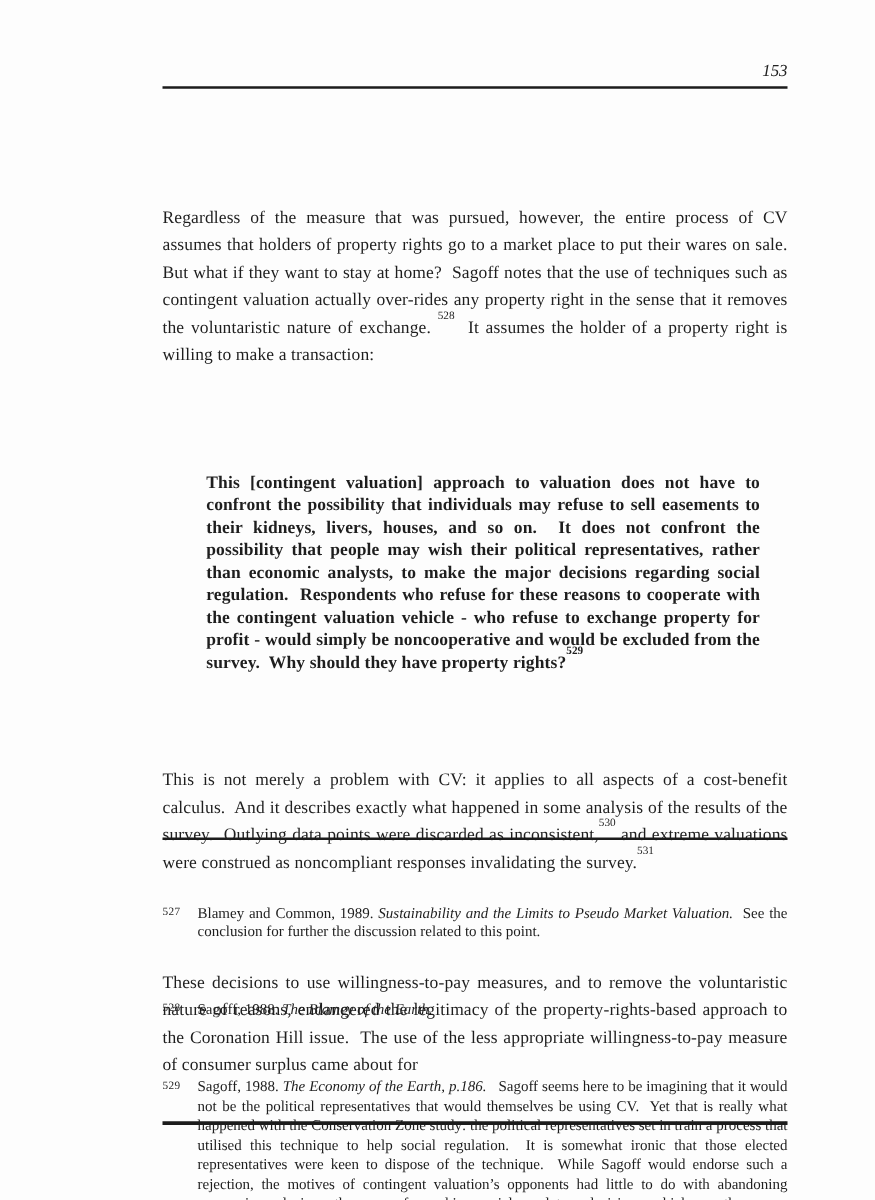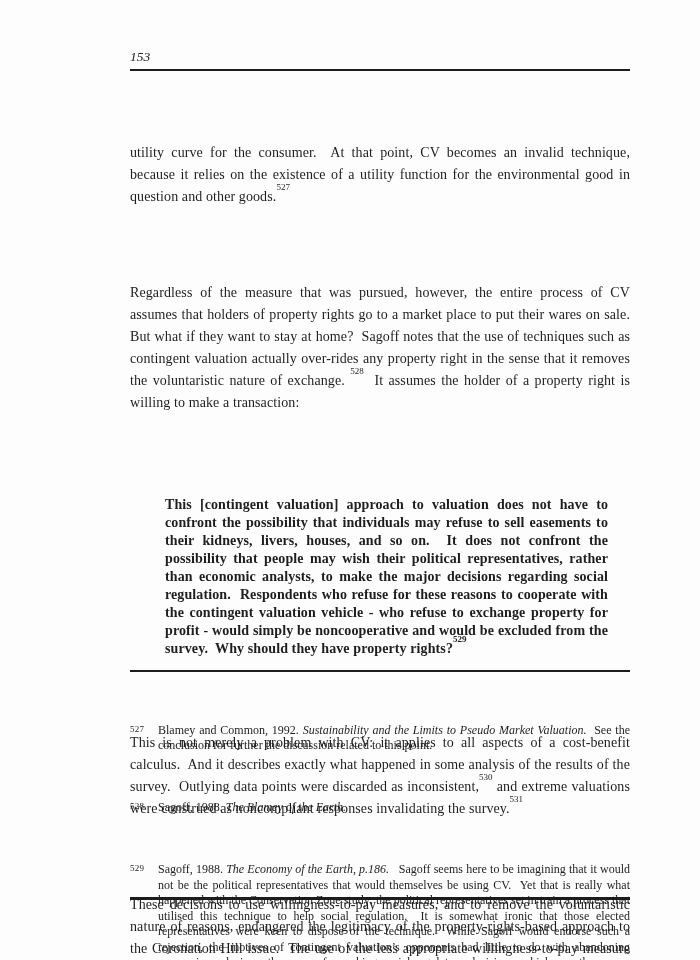--- a/index.html
+++ b/index.html
@@ -10,20 +10,21 @@
     background: #fdfdfd;
     color: #1e1e1e;
     font-family: "Liberation Serif", "DejaVu Serif", serif;
     overflow: hidden;
   }
   .page-number {
     position: absolute;
     top: 49px;
     left: 130px;
     width: 500px;
+    text-align: right;
     font-style: italic;
     font-size: 13.5px;
     color: #222;
   }
   .rule { position: absolute; left: 130px; width: 500px; background: #1c1c1c; }
   .rule-top { top: 69px; height: 2px; }
   .rule-fn { top: 670px; height: 1.5px; }
   .rule-bottom { top: 897px; height: 2.5px; }
 
   .body-block {
@@ -75,37 +76,36 @@
 </head>
 <body>
 
 <div class="page">
 
   <div class="page-number">153</div>
   <div class="rule rule-top"></div>
 
   <div class="body-block">
 
-    <p class="para"><span>utility curve for the consumer.  At that point, CV becomes an invalid technique, because it relies on the existence of a utility function for the environmental good in question and other goods.</span><sup class="fnref">527</sup></p>
 
     <p class="para"><span>Regardless of the measure that was pursued, however, the entire process of CV assumes that holders of property rights go to a market place to put their wares on sale.  But what if they want to stay at home?  Sagoff notes that the use of techniques such as contingent valuation actually over-rides any property right in the sense that it removes the voluntaristic nature of exchange. </span><sup class="fnref">528</sup><span>  It assumes the holder of a property right is willing to make a transaction:</span></p>
 
     <div class="quote"><span>This [contingent valuation] approach to valuation does not have to confront the possibility that individuals may refuse to sell easements to their kidneys, livers, houses, and so on.  It does not confront the possibility that people may wish their political representatives, rather than economic analysts, to make the major decisions regarding social regulation.  Respondents who refuse for these reasons to cooperate with the contingent valuation vehicle - who refuse to exchange property for profit - would simply be noncooperative and would be excluded from the survey.  Why should they have property rights?</span><sup class="fnref">529</sup></div>
 
     <p class="para"><span>This is not merely a problem with CV: it applies to all aspects of a cost-benefit calculus.  And it describes exactly what happened in some analysis of the results of the survey.  Outlying data points were discarded as inconsistent,</span><sup class="fnref">530</sup><span> and extreme valuations were construed as noncompliant responses invalidating the survey.</span><sup class="fnref">531</sup></p>
 
     <p class="para"><span>These decisions to use willingness-to-pay measures, and to remove the voluntaristic nature of reasons, endangered the legitimacy of the property-rights-based approach to the Coronation Hill issue.  The use of the less appropriate willingness-to-pay measure of consumer surplus came about for</span></p>
 
   </div>
 
   <div class="rule rule-fn"></div>
 
   <div class="footnotes">
 
-    <div class="fn"><span class="fn-num">527</span><span>Blamey and Common, 1992. </span><i>Sustainability and the Limits to Pseudo Market Valuation.</i><span>  See the conclusion for further the discussion related to this point.</span></div>
+    <div class="fn"><span class="fn-num">527</span><span>Blamey and Common, 1989. </span><i>Sustainability and the Limits to Pseudo Market Valuation.</i><span>  See the conclusion for further the discussion related to this point.</span></div>
 
     <div class="fn"><span class="fn-num">528</span><span>Sagoff, 1988. </span><i>The Blamey of the Earth.</i><span></span></div>
 
     <div class="fn"><span class="fn-num">529</span><span>Sagoff, 1988. </span><i>The Economy of the Earth, p.186.</i><span>   Sagoff seems here to be imagining that it would not be the political representatives that would themselves be using CV.  Yet that is really what happened with the Conservation Zone study: the political representatives set in train a process that utilised this technique to help social regulation.  It is somewhat ironic that those elected representatives were keen to dispose of the technique.  While Sagoff would endorse such a rejection, the motives of contingent valuation’s opponents had little to do with abandoning economic analysis as the means for making social regulatory decisions, which was the reason Sagoff thought techniques like contingent valuation were inappropriate.</span></div>
 
     
 
     
 
   </div>

